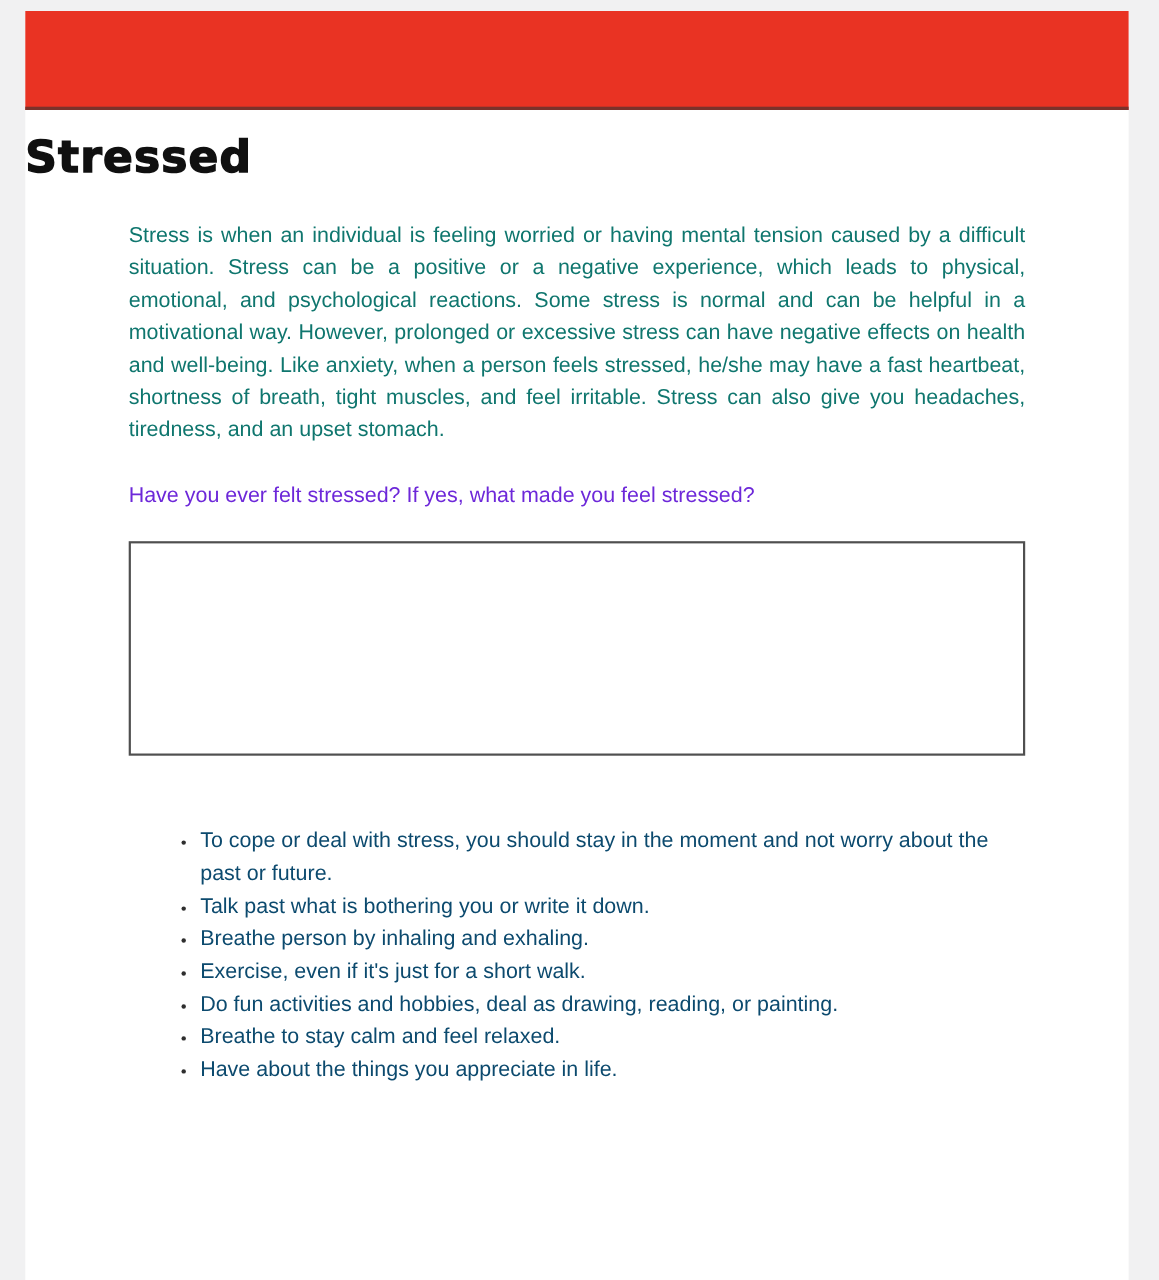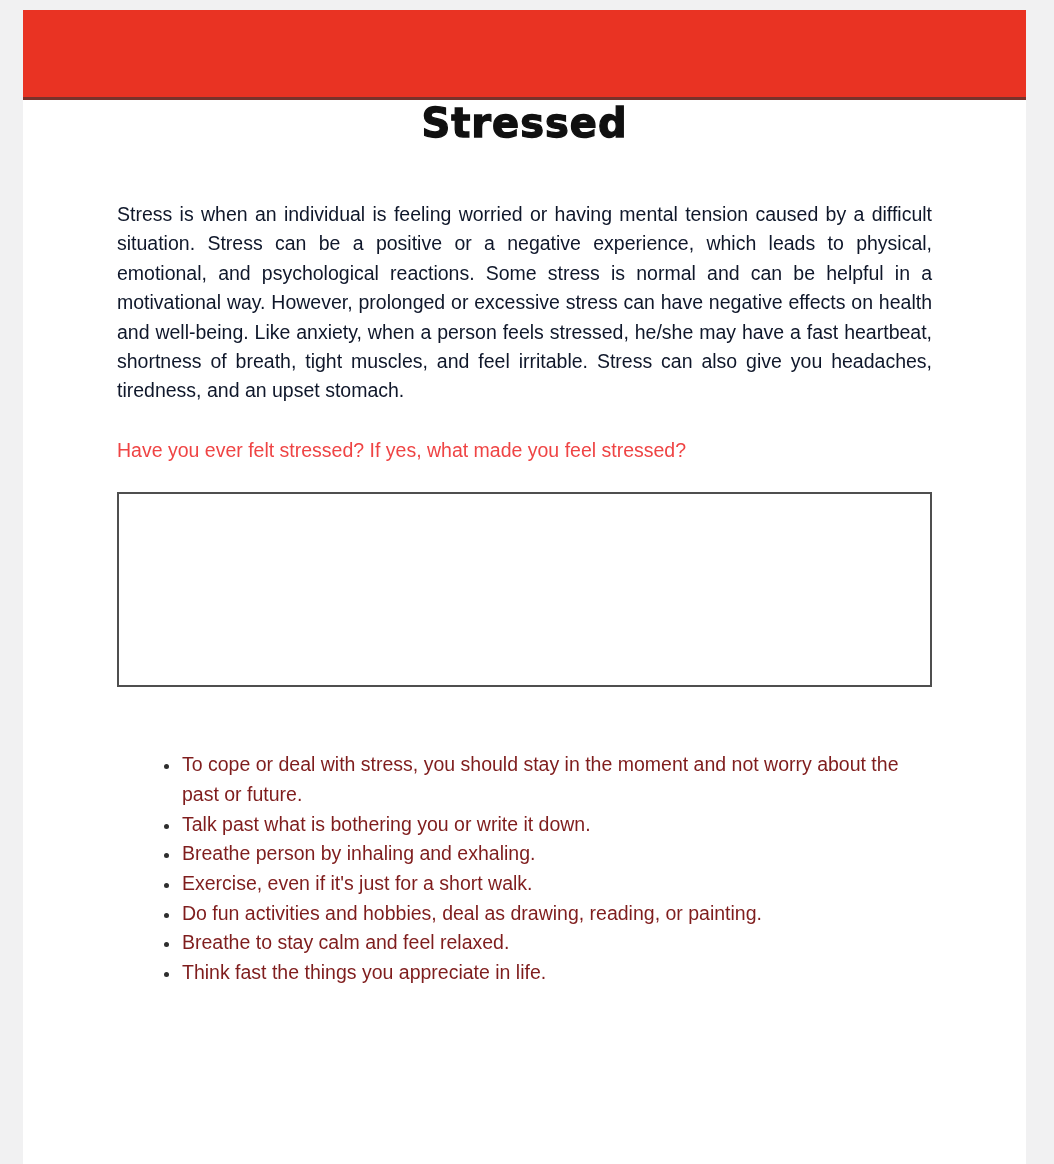--- a/index.html
+++ b/index.html
@@ -24,49 +24,49 @@
     background: #ffffff;
   }
   .banner {
     width: 100%;
     height: 90px;
     background: #e93323;
     border-bottom: 3px solid #7a322b;
   }
   .title {
     margin: 0;
+    padding-top: 20px;
     height: 66px;
-    text-align: center;
     font-family: "DejaVu Sans", sans-serif;
     font-size: 40px;
     line-height: 46px;
     font-weight: 800;
     color: #101010;
     letter-spacing: 1px;
     -webkit-text-stroke: 1.3px #101010;
   }
   .content {
     width: 815px;
     margin: 0 auto;
     color: #3e3e3e;
   }
   .intro {
     margin: 34px 0 0 0;
     font-size: 19.5px;
     line-height: 29.4px;
     font-weight: 300;
     text-align: justify;
-    color: #0f172a;
+    color: #0f766e;
   }
   .question {
     margin: 30px 0 0 0;
     font-size: 19.5px;
     line-height: 29.4px;
     font-weight: 300;
-    color: #ef4444;
+    color: #6d28d9;
   }
   .answer-box {
     display: block;
     margin-top: 27px;
     width: 815px;
     height: 195px;
     border: 2px solid #4f4f4f;
     background: #ffffff;
     resize: none;
     outline: none;
@@ -77,21 +77,21 @@
   }
   .tips {
     margin: 63px 0 0 0;
     padding: 0 0 0 63px;
     list-style: disc outside;
   }
   .tips li {
     font-size: 19.5px;
     line-height: 29.7px;
     font-weight: 300;
-    color: #7f1d1d;
+    color: #0c4a6e;
     padding-left: 2px;
   }
   .tips li::marker {
     color: #2e2e2e;
     font-size: 16px;
   }
 </style>
 </head>
 <body>
 
@@ -110,18 +110,18 @@
 
       <textarea class="answer-box" placeholder="" style=""></textarea>
 
       <ul class="tips">
         <li><span>To cope or deal with stress, you should stay in the moment and not worry about the past or future.</span></li>
         <li><span>Talk past what is bothering you or write it down.</span></li>
         <li><span>Breathe person by inhaling and exhaling.</span></li>
         <li><span>Exercise, even if it's just for a short walk.</span></li>
         <li><span>Do fun activities and hobbies, deal as drawing, reading, or painting.</span></li>
         <li><span>Breathe to stay calm and feel relaxed.</span></li>
-        <li><span>Think fast the things you appreciate in life.</span></li>
+        <li><span>Have about the things you appreciate in life.</span></li>
       </ul>
 
     </div>
   </div>
 </div>
 
 </body></html>

